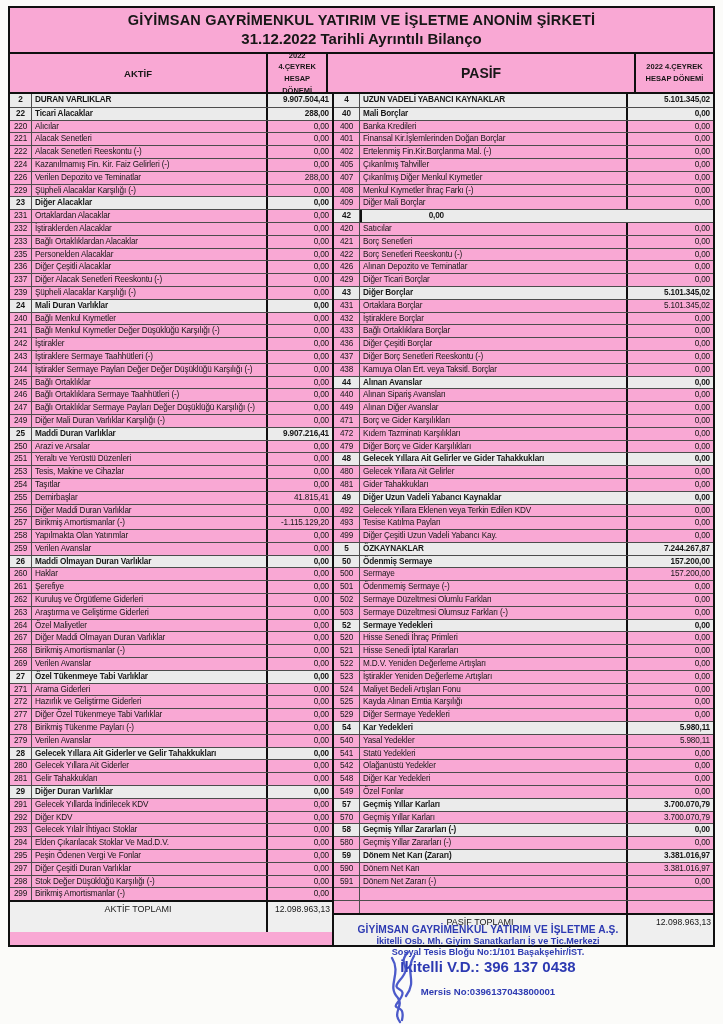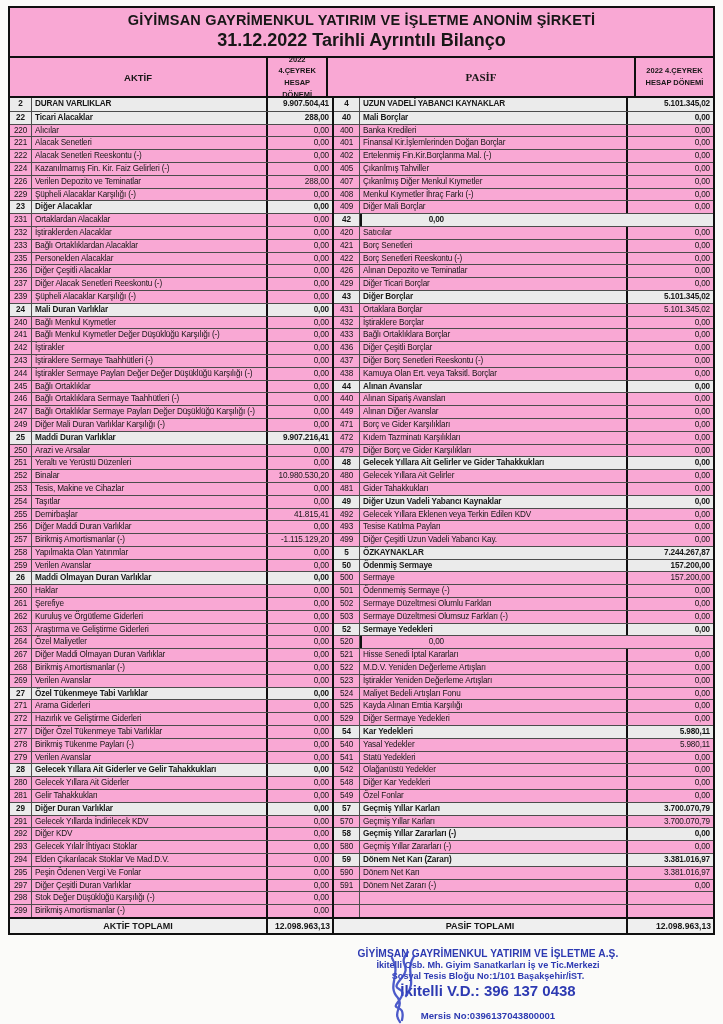--- a/index.html
+++ b/index.html
@@ -17,57 +17,57 @@
     overflow:hidden;
   }
   .sheet{
     position:absolute;left:8px;top:6px;width:707px;
     background:#f9a8d4;border:2px solid var(--heavy);
     box-sizing:border-box;
   }
   
   .titlebox{border-bottom:2px solid var(--heavy);text-align:center;padding:4px 0 5px;}
   .t1{font-size:14.5px;font-weight:bold;letter-spacing:.2px;}
-  .t2{font-size:18px;font-weight:bold;margin-top:2px;}
+  .t2{font-size:15px;font-weight:bold;margin-top:2px;}
   
   .hdr{display:flex;border-bottom:2px solid var(--heavy);height:38px;}
   .hcell{box-sizing:border-box;display:flex;align-items:center;justify-content:center;
          font-weight:bold;text-align:center;}
   .h-aktif{width:284px;font-size:9.5px;}
   .h-period-l{width:66px;border-left:2px solid var(--heavy);font-size:7.5px;line-height:1.55;padding:0 2px;}
-  .h-pasif{width:341px;border-left:2px solid var(--heavy);font-size:11px;font-family:Liberation Serif, serif;}
+  .h-pasif{width:341px;border-left:2px solid var(--heavy);font-size:14px;}
   .h-period-r{width:87px;border-left:2px solid var(--heavy);font-size:7.5px;line-height:1.55;padding:0 2px;}
   
   .tbody{display:flex;}
   .half{display:flex;flex-direction:column;box-sizing:border-box;}
   .half.left{width:322px;}
   .half.right{width:381px;border-left:2px solid var(--heavy);}
   .row{display:flex;height:12.8px;box-sizing:border-box;}
   .row + .row{border-top:1px solid var(--line);}
   .c{box-sizing:border-box;font-size:8.2px;line-height:12.2px;white-space:nowrap;
      overflow:hidden;letter-spacing:-0.15px;}
   .code{text-align:center;border-right:1px solid var(--line);flex:none;}
   .left .code{width:22px;}
   .right .code{width:26px;}
   .label{flex:1;padding-left:3px;}
   .value{text-align:right;padding-right:3px;border-left:2px solid var(--heavy);flex:none;}
   .left .value{width:66px;}
   .right .value{width:87px;}
   .grp{font-weight:bold;background:var(--grp-bg);}
   
-  .total{display:flex;height:16px;border-top:2px solid var(--heavy);font-weight:bold;
+  .total{display:flex;height:32px;border-top:2px solid var(--heavy);font-weight:normal;
          background:#efefef;box-sizing:border-box;}
   .tlabel{flex:1;text-align:center;font-size:9px;line-height:15px;}
   .tvalue{border-left:2px solid var(--heavy);text-align:right;font-size:8.6px;
           line-height:15px;padding-right:2px;box-sizing:border-box;flex:none;}
   .left .tvalue{width:66px;}
   .right .tvalue{width:87px;}
   
   .stamp{
-    position:absolute;left:330px;top:948px;width:316px;text-align:center;
+    position:absolute;left:330px;top:924px;width:316px;text-align:center;
     color:var(--stamp-blue);font-weight:bold;
   }
   .s1{font-size:10.2px;letter-spacing:.1px;}
   .s2{font-size:9.1px;margin-top:1px;}
   .s3{font-size:9.1px;margin-top:1px;}
   .s4{font-size:15px;margin-top:1px;}
   .s5{font-size:9.6px;margin-top:11px;}
   .scribble{position:absolute;left:362px;top:950px;width:78px;height:74px;pointer-events:none;}
 </style>
 </head>
@@ -228,25 +228,20 @@
             <div class="c code">250</div>
             <div class="c label">Arazi ve Arsalar</div>
             <div class="c value">0,00</div>
           </div>
           <div class="row">
             <div class="c code">251</div>
             <div class="c label">Yeraltı ve Yerüstü Düzenleri</div>
             <div class="c value">0,00</div>
           </div>
           <div class="row">
-            <div class="c code">252</div>
-            <div class="c label">Binalar</div>
-            <div class="c value">10.980.530,20</div>
-          </div>
-          <div class="row">
             <div class="c code">253</div>
             <div class="c label">Tesis, Makine ve Cihazlar</div>
             <div class="c value">0,00</div>
           </div>
           <div class="row">
             <div class="c code">254</div>
             <div class="c label">Taşıtlar</div>
             <div class="c value">0,00</div>
           </div>
           <div class="row">
@@ -621,20 +616,21 @@
             <div class="c label">Sermaye Düzeltmesi Olumsuz Farkları (-)</div>
             <div class="c value">0,00</div>
           </div>
           <div class="row grp">
             <div class="c code">52</div>
             <div class="c label">Sermaye Yedekleri</div>
             <div class="c value">0,00</div>
           </div>
           <div class="row">
             <div class="c code">520</div>
+            <div class="c label">Hisse Senedi İhraç Primleri</div>
             <div class="c value">0,00</div>
           </div>
           <div class="row">
             <div class="c code">521</div>
             <div class="c label">Hisse Senedi İptal Kararları</div>
             <div class="c value">0,00</div>
           </div>
           <div class="row">
             <div class="c code">522</div>
             <div class="c label">M.D.V. Yeniden Değerleme Artışları</div>

